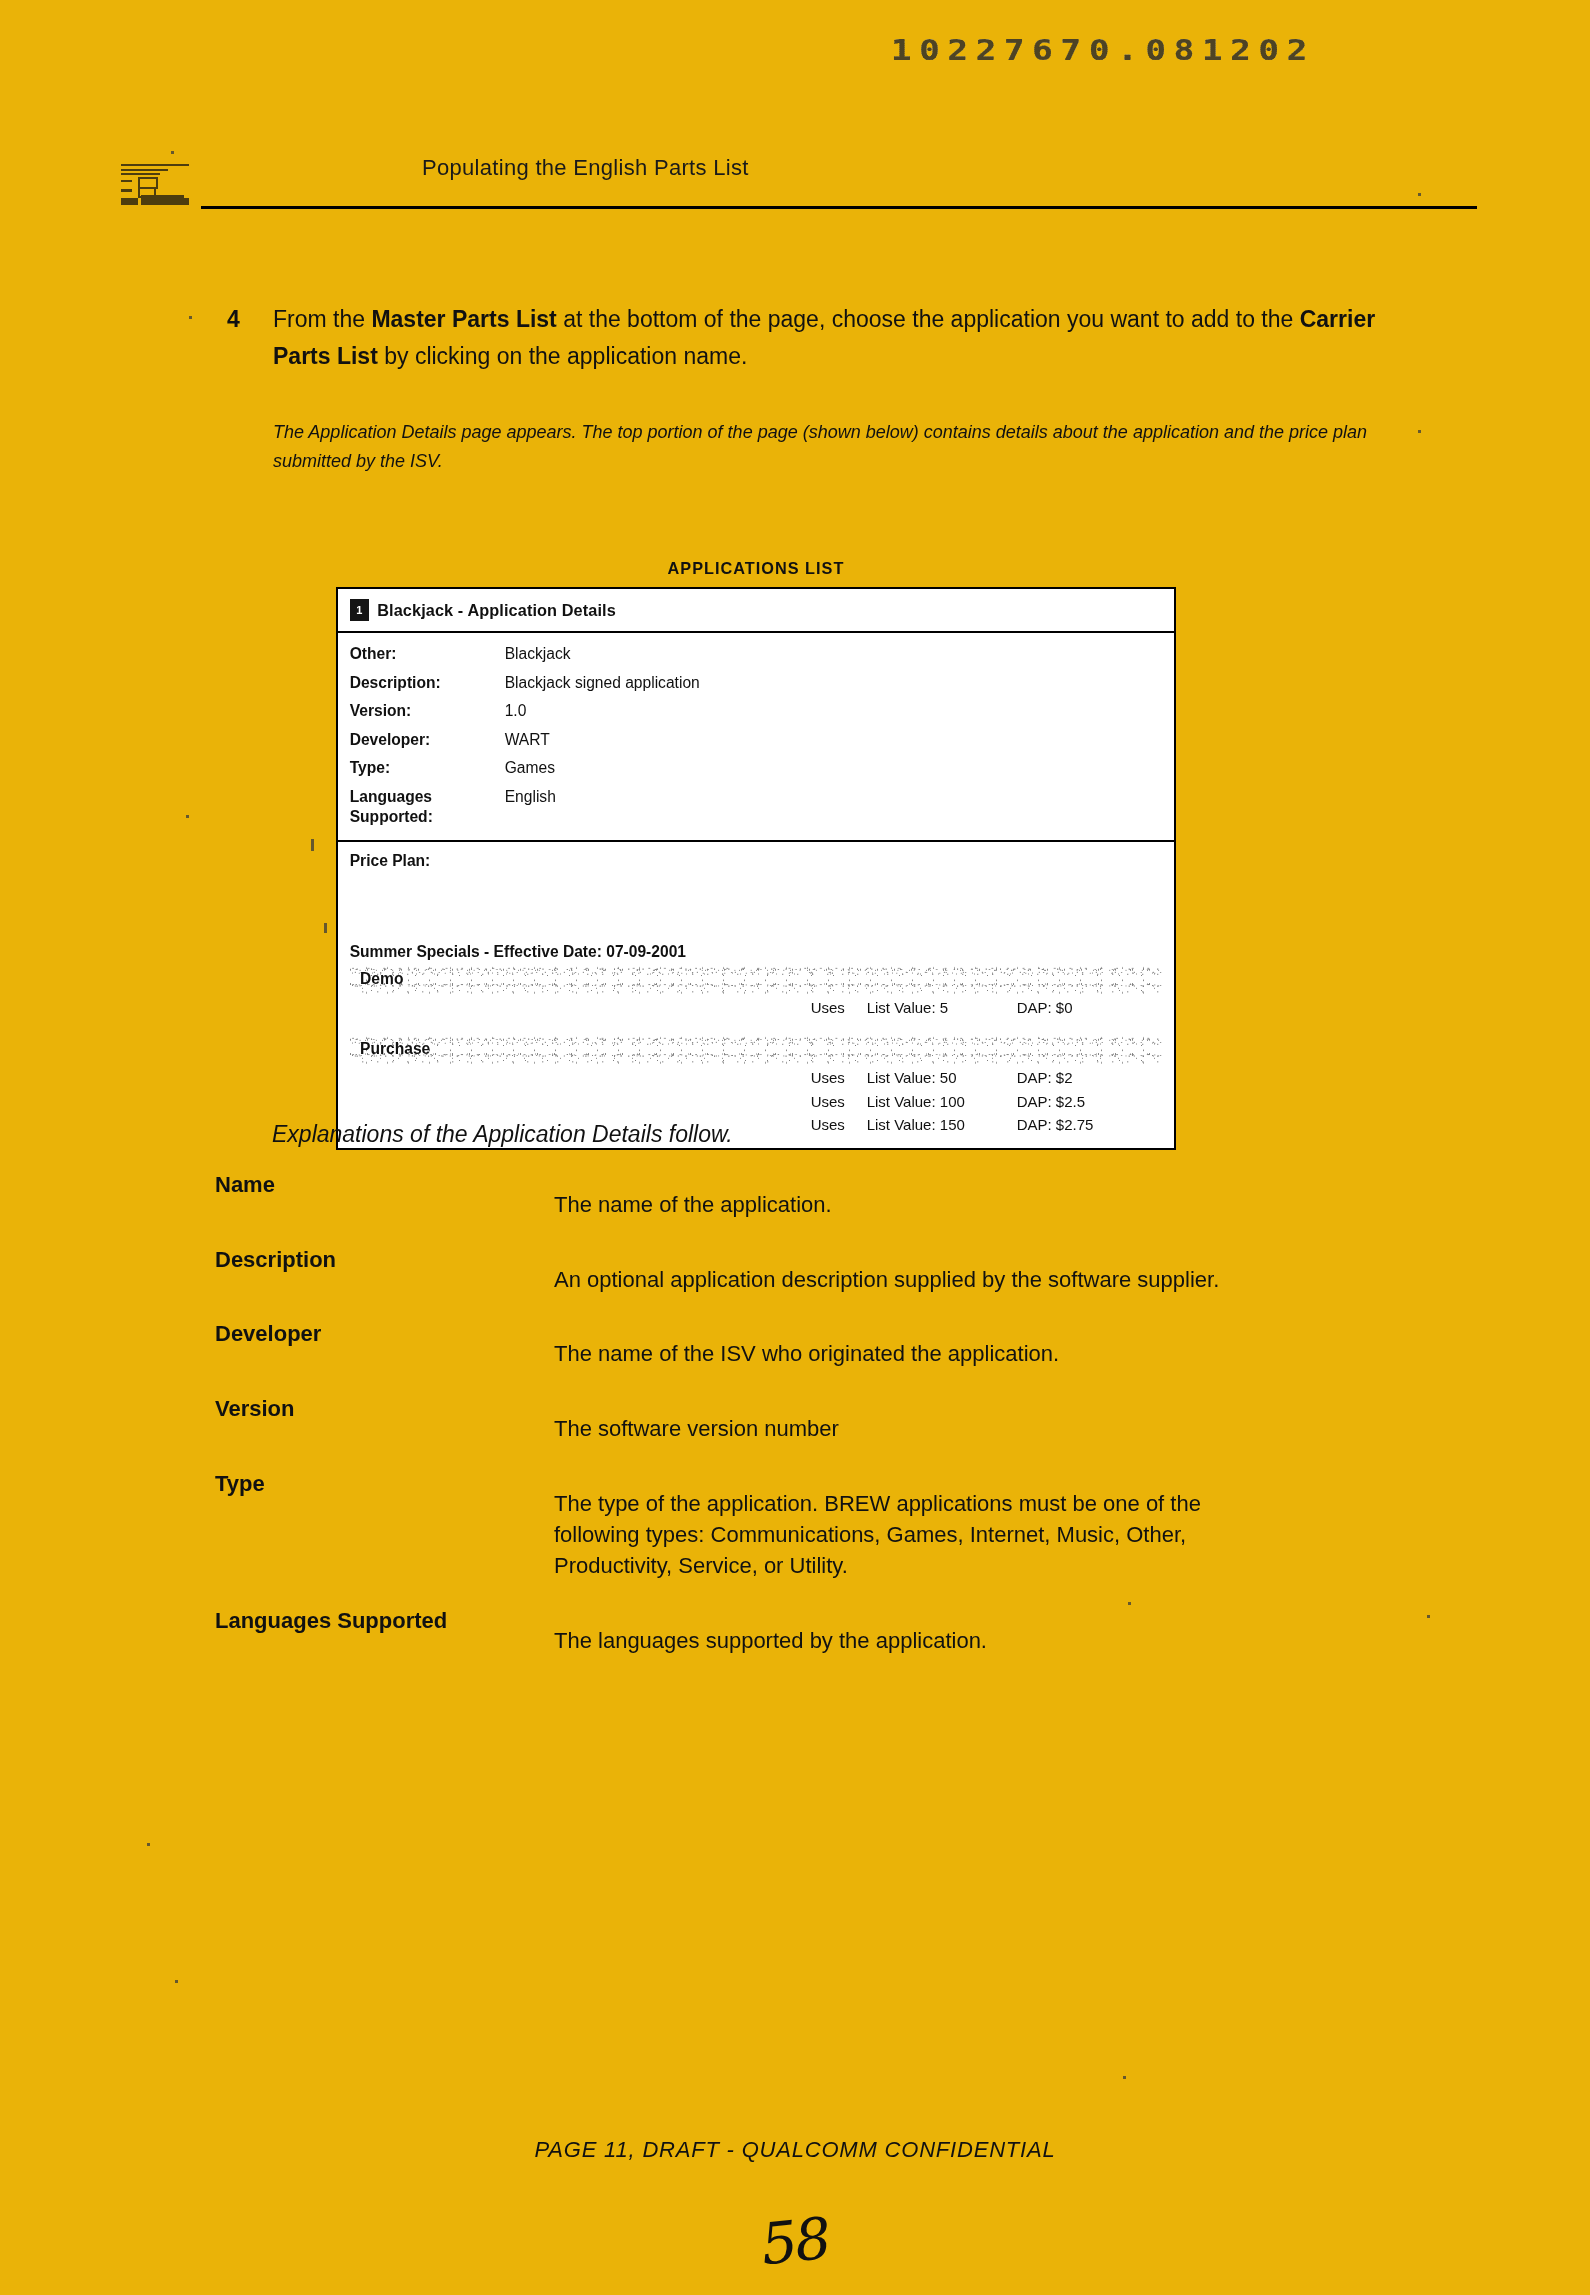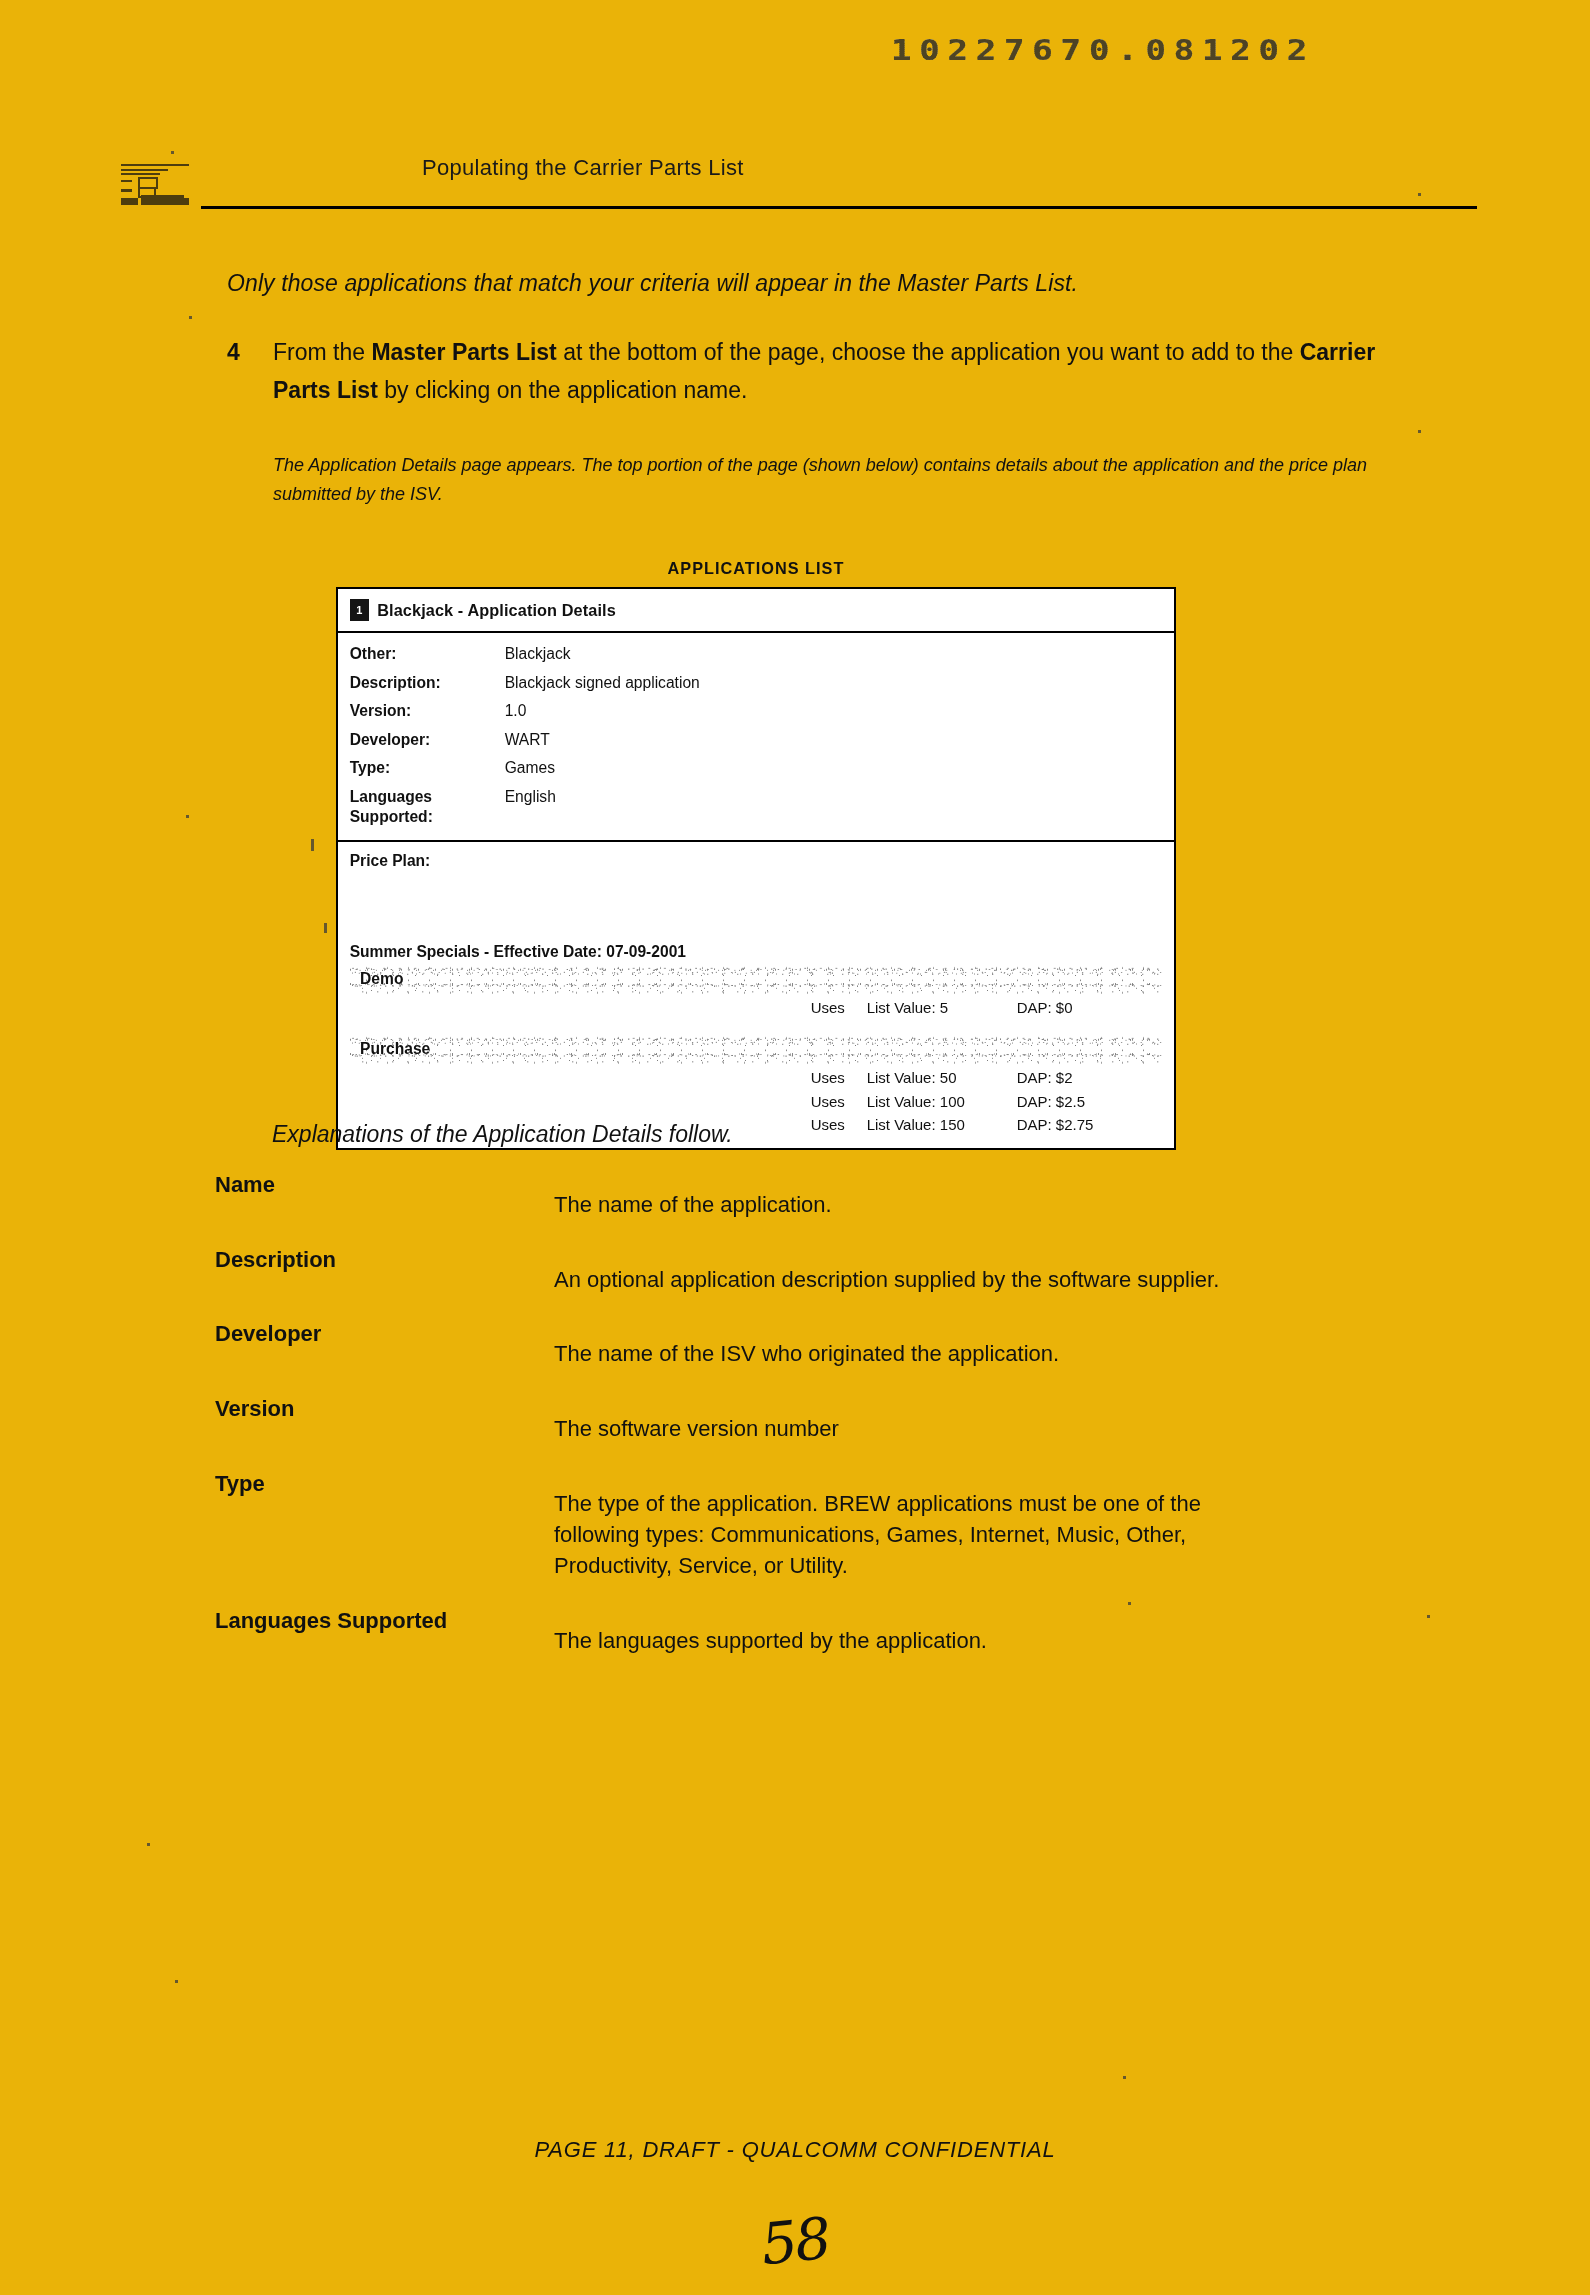--- a/index.html
+++ b/index.html
@@ -360,26 +360,25 @@
       <div class="lg-line" style="left:5.2px;  top:8.5px; width:47px;"></div>
       <div class="lg-line" style="left:5.2px;  top:12.4px; width:39px;"></div>
       <div class="lg-box" style="left:22px; top:17px; width:15.6px; height:7.8px;"></div>
       <div class="lg-line" style="left:5.2px;  top:19.5px; width:10.4px;"></div>
       <div class="lg-box" style="left:22px; top:27px; width:14.3px; height:6.5px;"></div>
       <div class="lg-line" style="left:5.2px;  top:29px; width:10.4px;"></div>
       <div class="lg-solid" style="left:5.2px; top:38px; width:17px; height:7.2px;"></div>
       <div class="lg-solid" style="left:25px;top:38px; width:48px; height:7.2px;"></div>
       <div class="lg-line" style="left:25px; top:35px; width:43px;"></div>
     </div>
-    <div class="header-title">Populating the Carrier Parts List</div>
+    <div class="header-title">Populating the English Parts List</div>
     <div class="header-rule"></div>
   </div>
 
   <div class="body-col">
-    <div class="italic-note">Only those applications that match your criteria will appear in the Master Parts List.</div>
 
     <div class="step">
       <span class="step-num">4</span>
       <span>From the </span><b>Master Parts List</b><span> at the bottom of the page, choose the application you want to add to the </span><b>Carrier Parts List</b><span> by clicking on the application name.</span>
     </div>
 
     <div class="para-italic">The Application Details page appears. The top portion of the page (shown below) contains details about the application and the price plan submitted by the ISV.</div>
   </div>
 
   <div class="shot-wrap">

